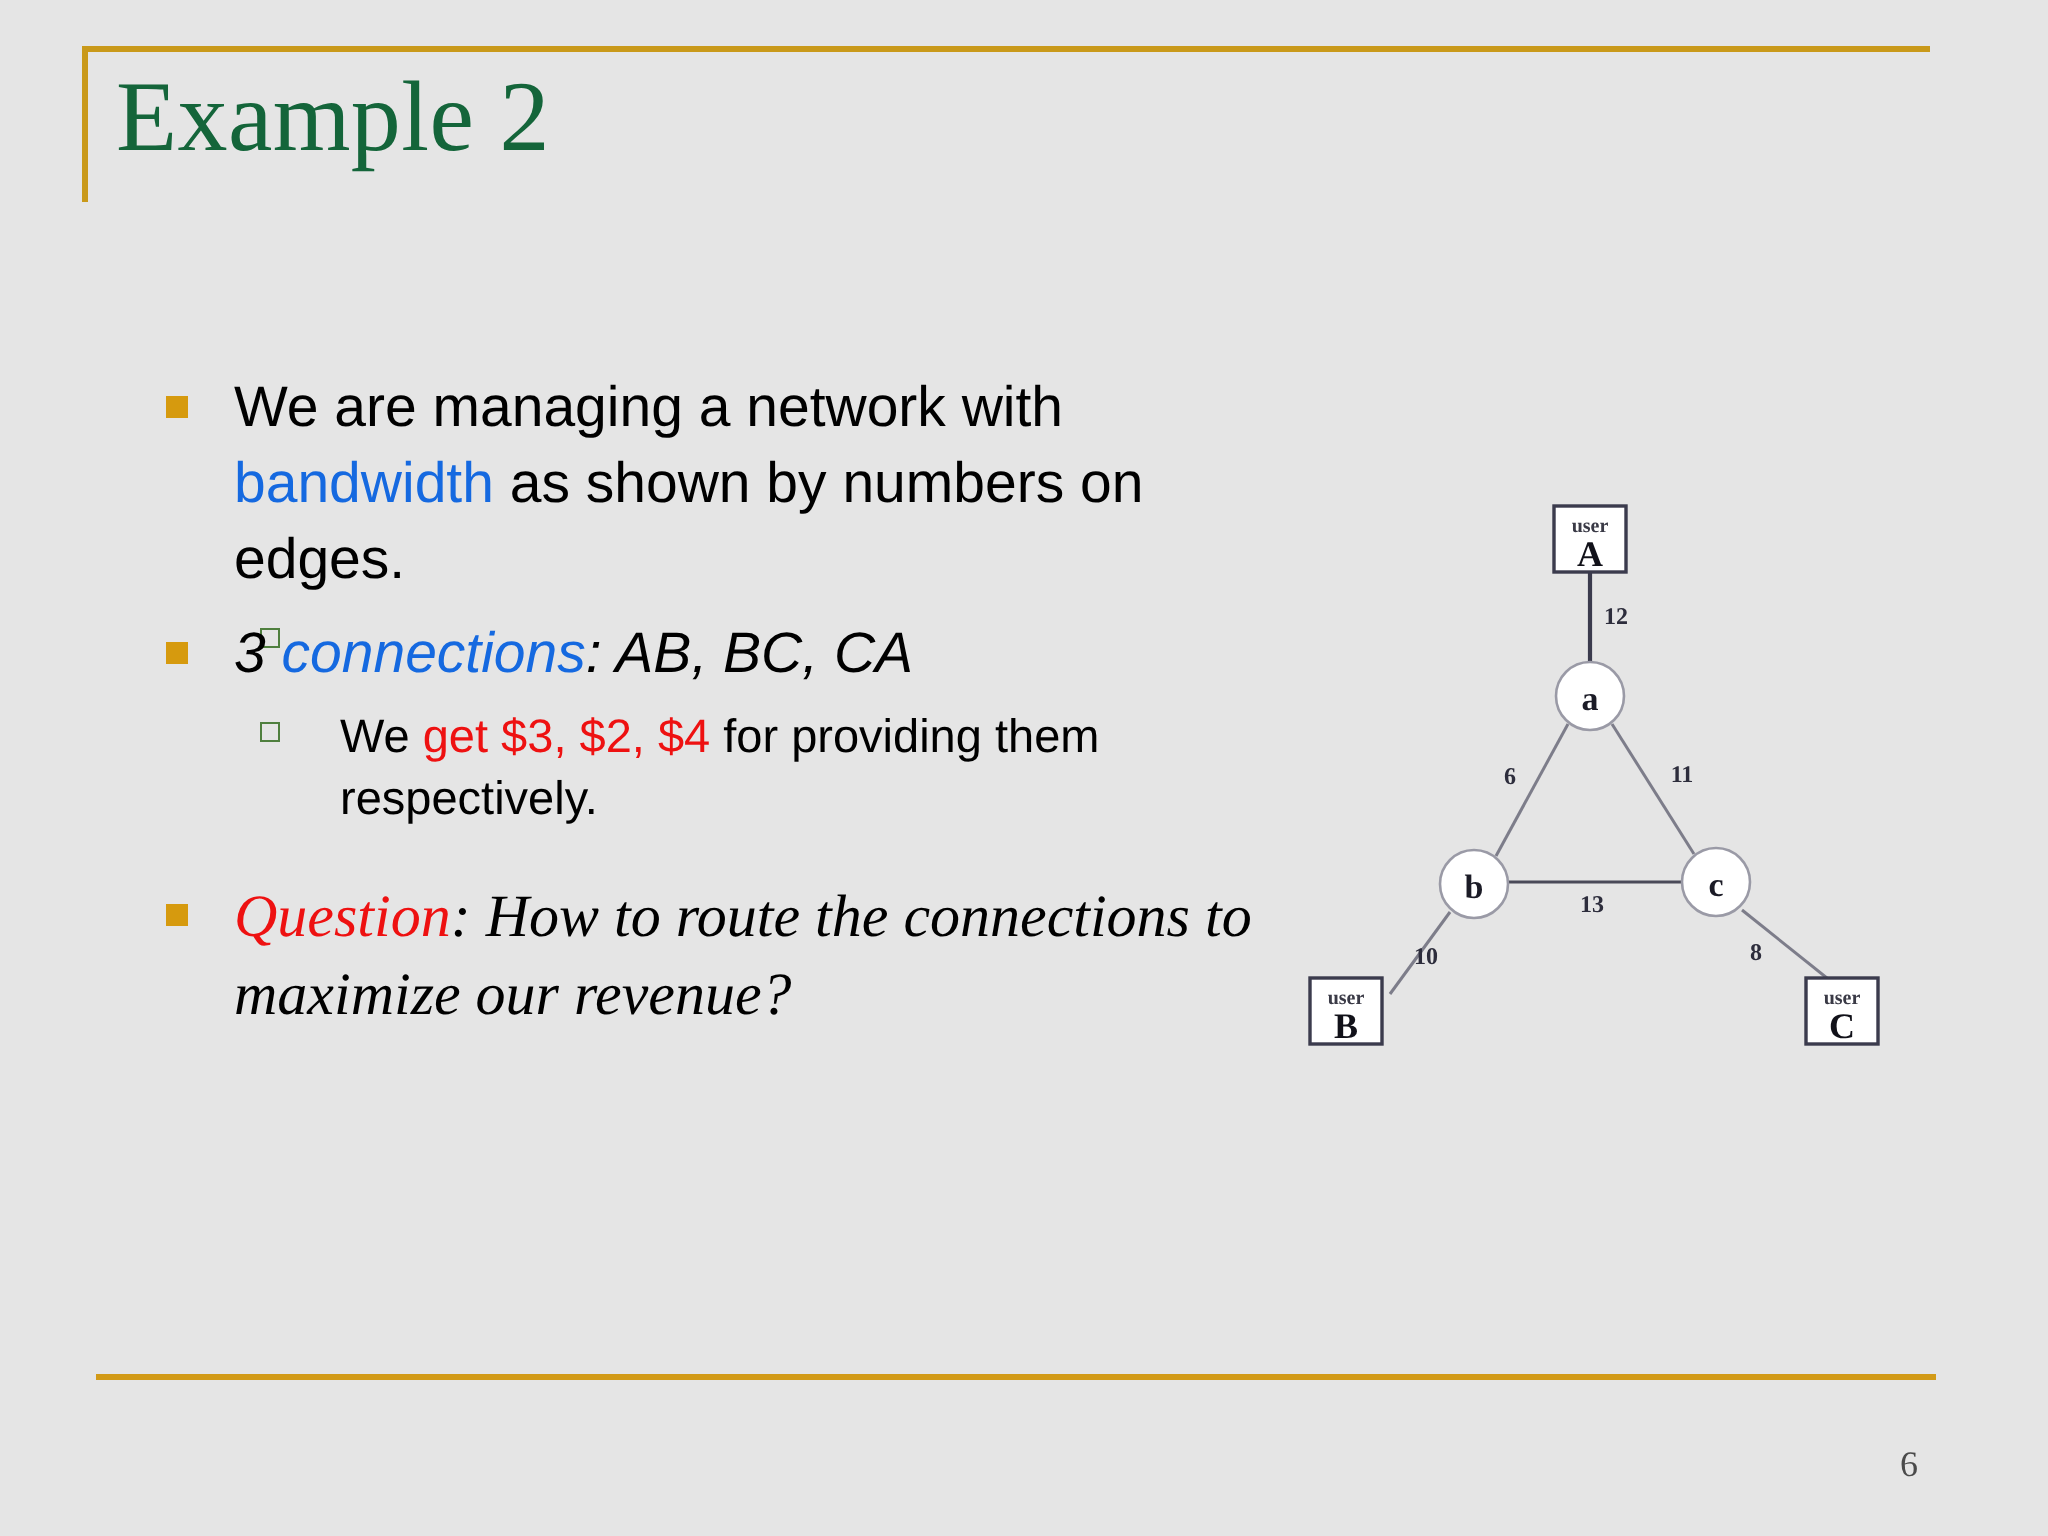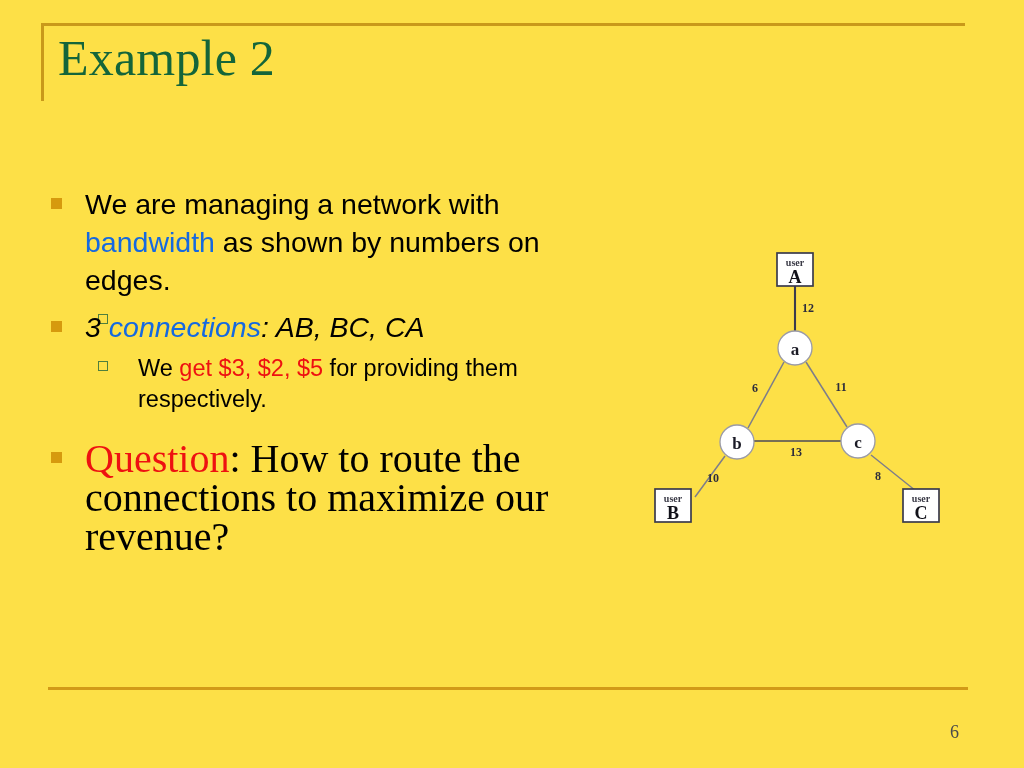--- a/index.html
+++ b/index.html
@@ -10,21 +10,21 @@
     width: 1024px;
     height: 768px;
     background: #ffffff;
     font-family: "Liberation Sans", sans-serif;
     overflow: hidden;
   }
   #slide {
     position: relative;
     width: 1024px;
     height: 768px;
-    background: #fde047;
+    background: #e5e5e5;
   }
 
   
   .rule-top {
     position: absolute;
     left: 41px;
     top: 23px;
     width: 924px;
     height: 3px;
     background: #c9991a;
@@ -55,21 +55,21 @@
     font-size: 50px;
     line-height: 1.0;
     color: #14653a;
     letter-spacing: 0.2px;
     white-space: nowrap;
   }
 
   
   .body-col {
     position: absolute;
-    left: 45px;
+    left: 77px;
     top: 185px;
     width: 560px;
   }
 
   .bullet {
     position: relative;
     display: block;
   }
 
   
@@ -103,21 +103,22 @@
     width: 8px;
     height: 8px;
     border: 1.6px solid #4f7f3e;
     background: transparent;
     box-sizing: content-box;
   }
 
   
   .lvl1.q {
     font-family: "Liberation Serif", serif;
-    font-size: 40px;
+    font-style: italic;
+    font-size: 30px;
     line-height: 39px;
   }
 
   .hl-blue { color: #1569e0; }
   .hl-red  { color: #ee1111; }
 
   .sp-before-1 { margin-top: 9px; font-style: italic; }
   .sp-before-2 { margin-top: 7px; }
   .sp-before-q { margin-top: 24px; }
 
@@ -160,21 +161,21 @@
 
     <div class="bullet lvl2 sp-before-2">
       <span class="marker"></span>
     </div>
 
     <div class="bullet lvl1 sp-before-1">
       <span class="marker"></span><span>3 </span><span class="hl-blue">connections</span><span>: AB, BC, CA</span>
     </div>
 
     <div class="bullet lvl2 sp-before-2">
-      <span class="marker"></span><span>We </span><span class="hl-red">get $3, $2, $5</span><span> for providing them respectively.</span>
+      <span class="marker"></span><span>We </span><span class="hl-red">get $3, $2, $4</span><span> for providing them respectively.</span>
     </div>
 
 
     <div class="bullet lvl1 q sp-before-q">
       <span class="marker"></span><span class="hl-red">Question</span><span>: How to route the connections to maximize our revenue?</span>
     </div>
 
   </div>
 
   <div class="diagram">

